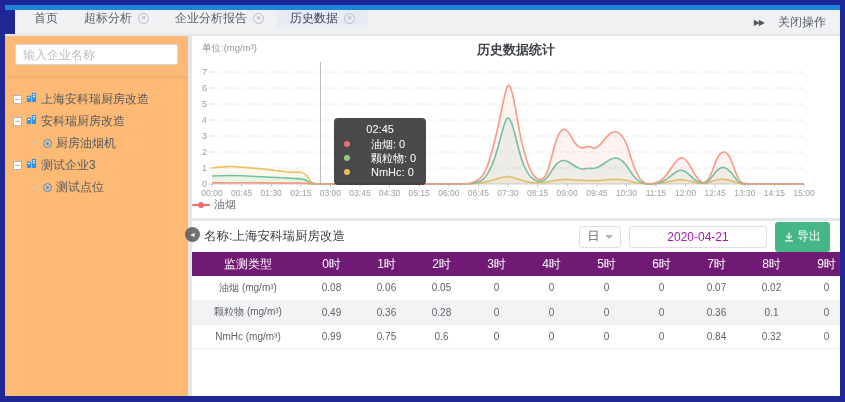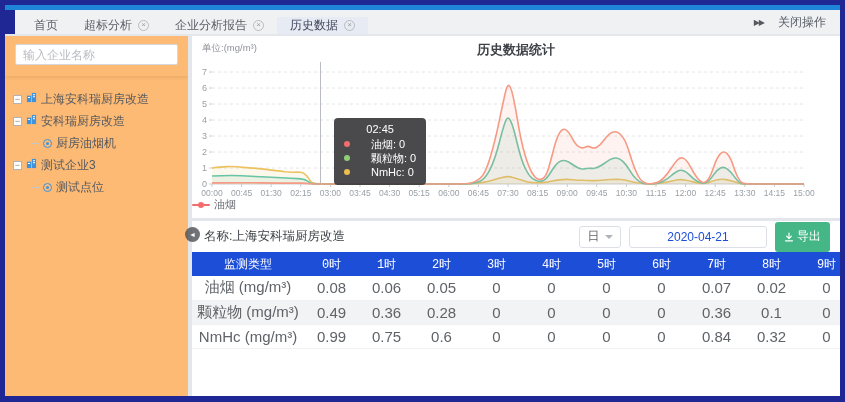--- a/index.html
+++ b/index.html
@@ -2,21 +2,21 @@
 <html><head>
 <meta charset="utf-8">
 <style>
   * { margin:0; padding:0; box-sizing:border-box; }
   html,body { width:845px; height:402px; font-family:"Liberation Sans","DejaVu Sans",sans-serif; }
   .frame { position:relative; width:845px; height:402px; background:#1e2793; overflow:hidden; }
   .blue-strip { position:absolute; left:5px; right:5px; top:5px; height:5px; background:#1d84d8; }
   
   .tab-bar { position:absolute; left:5px; right:5px; top:10px; height:24px; background:#eff1f3; display:flex; align-items:stretch; }
   .tab-bar::before { content:""; width:10px; background:#1e2793; }
-  .tabs { display:flex; align-items:flex-end; padding-left:6px; }
+  .tabs { display:flex; align-items:flex-start; padding-left:6px; }
   .tab { display:flex; align-items:center; padding:0 13px; font-size:12px; color:#5a5e66; cursor:pointer; }
   .tab.active { background:#e7ebf3; color:#40465a; }
   .tab-close { width:11px; height:11px; border:1px solid #b9bcc2; border-radius:50%; font-size:8px; line-height:8px; text-align:center; color:#9a9ea6; margin-left:6px; }
   .tabbar-right { margin-left:auto; display:flex; align-items:center; gap:14px; padding-right:14px; }
   .fwd { font-size:8px; letter-spacing:-1px; color:#55585e; }
   .close-ops { font-size:12px; color:#5a5e66; }
   
   .content { position:absolute; left:5px; right:5px; top:34px; bottom:6px; background:#e3e6ea; }
   .sidebar { position:absolute; left:0; top:2px; bottom:0; width:183px; background:#fdba74; overflow:hidden; }
   .search-wrap { padding:8px 10px 11px; box-shadow:0 2px 3px rgba(0,0,0,.07); }
@@ -45,26 +45,26 @@
   .tt-time { text-align:center; margin-bottom:2px; }
   .tt-item { display:flex; align-items:center; gap:21px; line-height:14px; }
   .tt-dot { width:6px; height:6px; border-radius:50%; flex:none; }
   
   .table-panel { position:absolute; left:0; right:0; top:185px; bottom:0; background:#fff; overflow:hidden; }
   .table-toolbar { display:flex; align-items:center; justify-content:space-between; height:31px; padding:0 10px 0 12px; }
   .tbl-name { font-size:12.5px; color:#3f4349; }
   .controls { display:flex; align-items:center; gap:8px; }
   .select-box { width:42px; height:22px; border:1px solid #dcdfe6; border-radius:3px; display:flex; align-items:center; justify-content:center; gap:5px; font-size:12px; color:#666; cursor:pointer; background:#fff; }
   .caret { width:0; height:0; border-left:4px solid transparent; border-right:4px solid transparent; border-top:4px solid #b0b3b8; }
-  .date-input { width:138px; height:22px; border:1px solid #dcdfe6; border-radius:3px; text-align:center; font-size:12px; color:#1d4ed8; outline:none; font-family:inherit; }
+  .date-input { width:138px; height:22px; border:1px solid #dcdfe6; border-radius:3px; text-align:center; font-size:12px; color:#a21caf; outline:none; font-family:inherit; }
   .export-btn { display:flex; align-items:center; gap:3px; height:30px; padding:0 9px; background:#45b787; border:none; border-radius:3px; color:#fff; font-size:12px; cursor:pointer; font-family:inherit; }
   .tbl-wrap { overflow:hidden; }
   table.data { border-collapse:collapse; table-layout:fixed; width:662px; }
-  table.data th { background:#1d4ed8; color:#fff; font-size:12px; font-weight:normal; height:24px;font-family:Liberation Mono, monospace; }
-  table.data td { font-size:15px; color:#5f6368; height:24px; text-align:center; border-bottom:1px solid #f0f1f3; }
+  table.data th { background:#701a75; color:#fff; font-size:12px; font-weight:normal; height:24px; }
+  table.data td { font-size:10px; color:#5f6368; height:24px; text-align:center; border-bottom:1px solid #f0f1f3; }
   table.data tr.stripe td { background:#f2f3f4; }
 </style>
 </head>
 <body>
 
 <div class="frame">
   <div class="blue-strip"></div>
 
   <div class="tab-bar">
     <div class="tabs" id="tabs">

